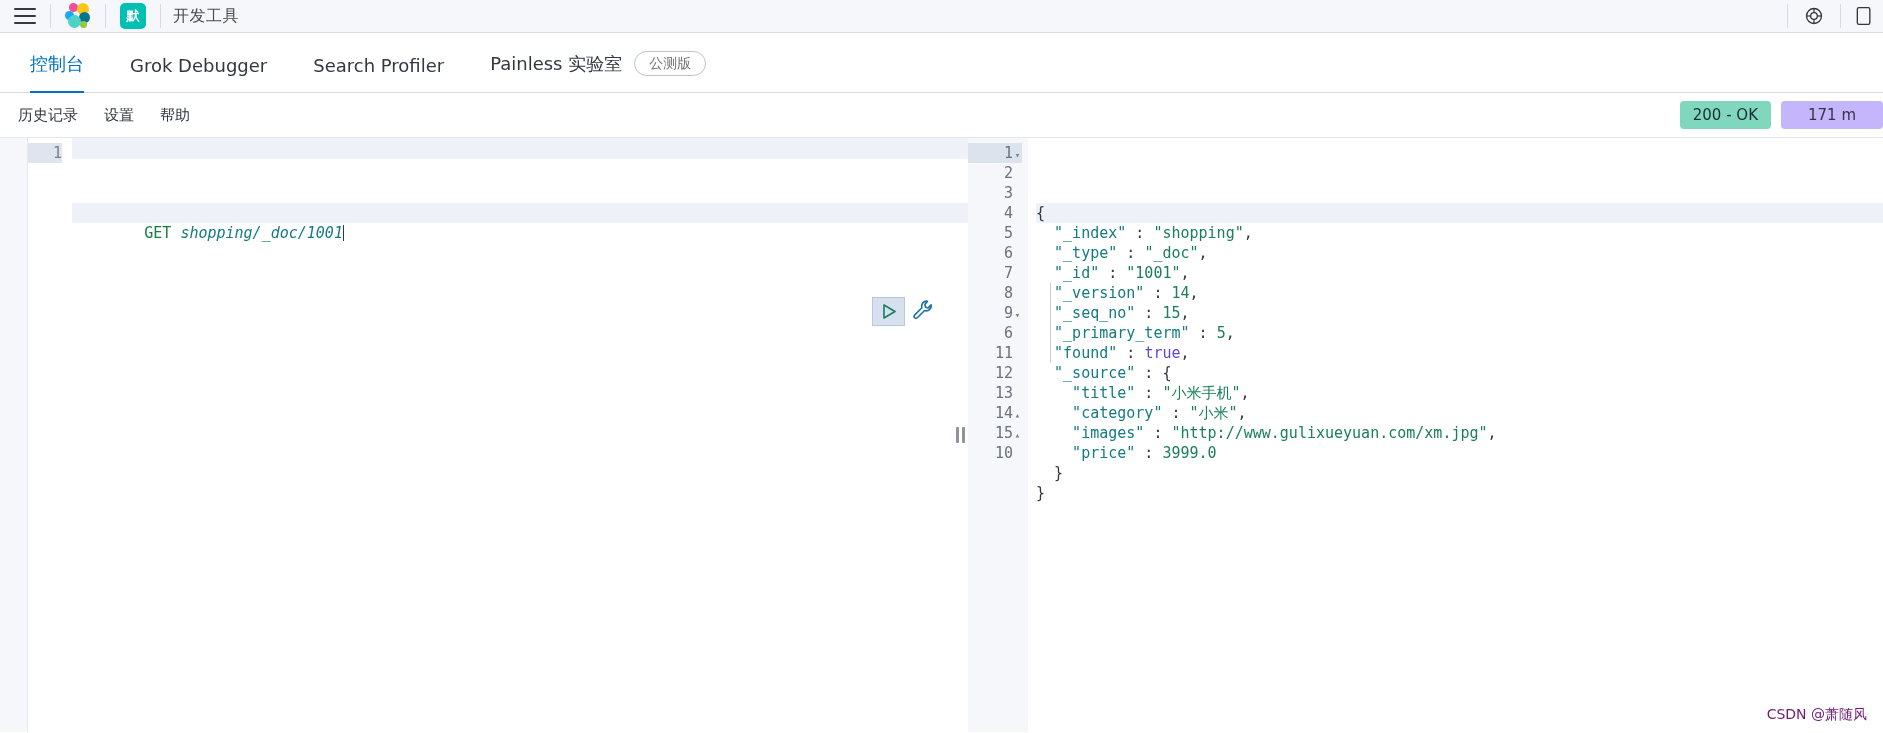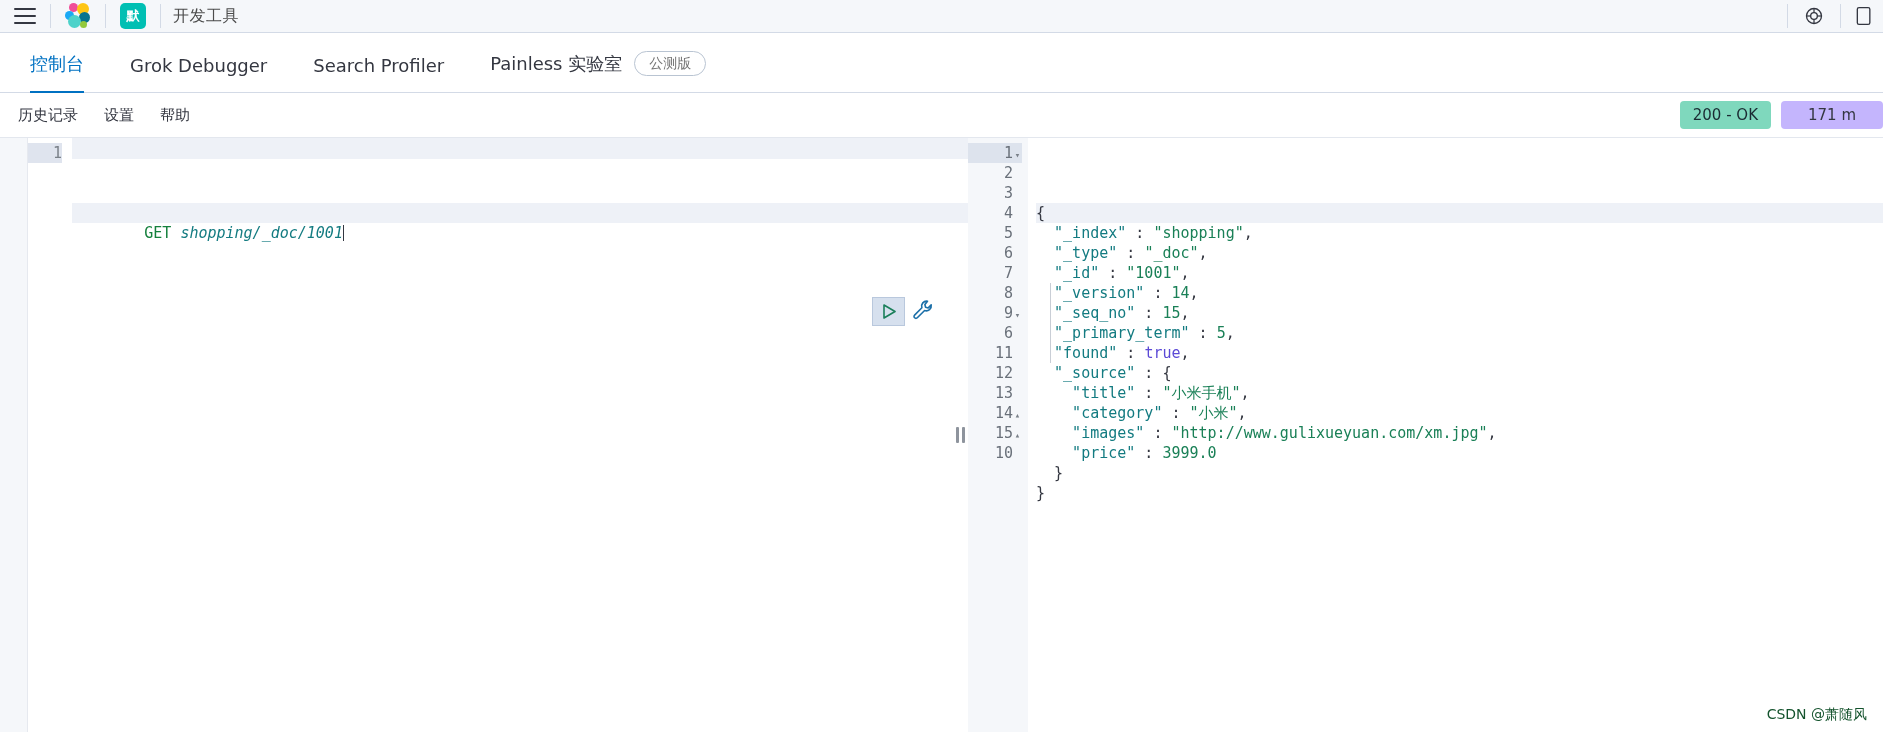--- a/index.html
+++ b/index.html
@@ -216,21 +216,21 @@
   .splitter .grip { display:flex; gap:3px; }
   .splitter .grip i { display:block; width:3px; height:16px; background:#8e949d; border-radius:1px; }
 
   .pane-divider {
     position:absolute; left: 968px; top:0; bottom:0; width:1px; background:#dfe3ea;
   }
 
   .watermark {
     position: absolute;
     right: 16px; bottom: 8px;
-    font-size: 14px; color: #14532d;
+    font-size: 14px; color: #701a75;
     font-family: "DejaVu Sans", sans-serif;
   }
 </style>
 </head>
 <body>
 
 <div class="header">
 
   <div class="hdr-cell">
     <span class="hamburger">

